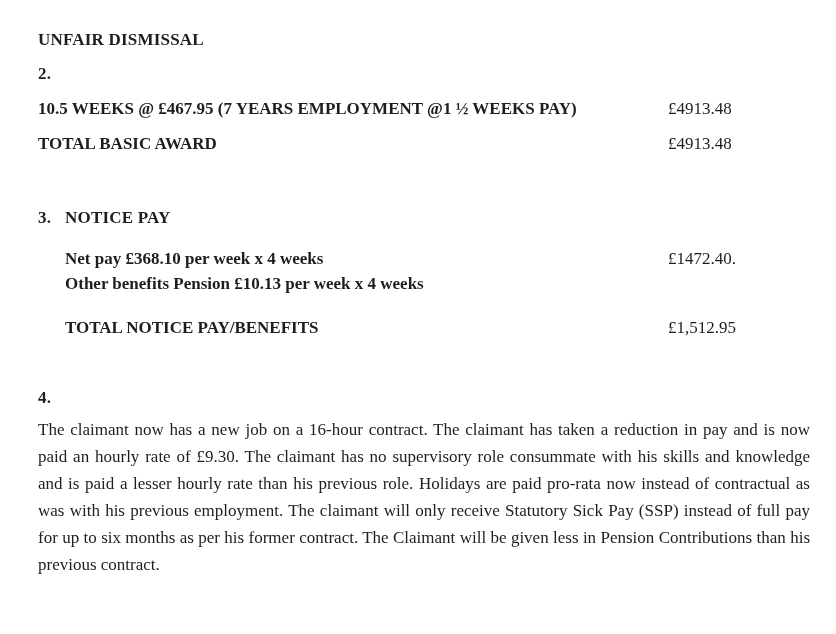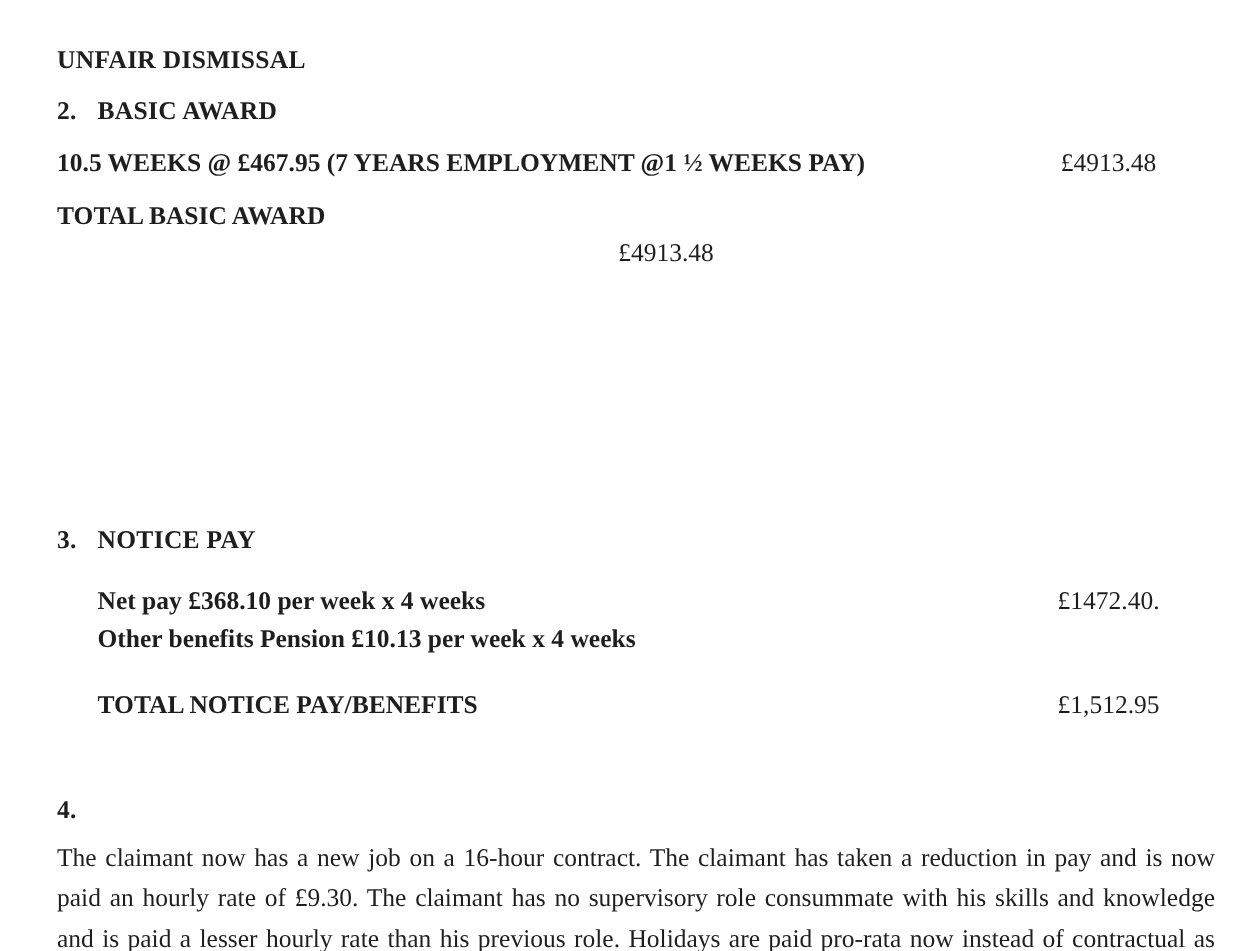--- a/index.html
+++ b/index.html
@@ -41,29 +41,28 @@
   .row {
     display: flex;
     line-height: 25px;
   }
   .row .label {
     flex: 1;
     font-weight: bold;
   }
   .row .amount {
     flex: 0 0 142px;
-    text-align: center;
-    margin-left: 40px;
+    text-align: left;
   }
   .indent {
     padding-left: 27px;
   }
   .h-basic   { margin-top: 14px; }
   .r-basic1  { margin-top: 12px; }
-  .r-basic2  { margin-top: 10px; flex-direction: column; }
+  .r-basic2  { margin-top: 10px; }
   .h-notice  { margin-top: 52px; }
   .r-entitle { margin-top: 18px; line-height: 25px; }
   .r-netpay  { margin-top: 18px; }
   .r-total-n { margin-top: 19px; }
   .h-comp    { margin-top: 48px; }
   .paragraph {
     margin-top: 8px;
     line-height: 27px;
     text-align: justify;
   }
@@ -71,21 +70,20 @@
 </head>
 <body>
 
 <div class="doc">
 
   <h1 class="title">UNFAIR DISMISSAL</h1>
 
   <div class="section">
     <div class="heading h-basic">
       <span class="num">2.</span>
-      <span>BASIC AWARD</span>
     </div>
     <div class="row r-basic1">
       <span class="label">10.5 WEEKS @ £467.95 (7 YEARS EMPLOYMENT @1 ½ WEEKS PAY)</span>
       <span class="amount">£4913.48</span>
     </div>
     <div class="row r-basic2">
       <span class="label">TOTAL BASIC AWARD</span>
       <span class="amount">£4913.48</span>
     </div>
   </div>

